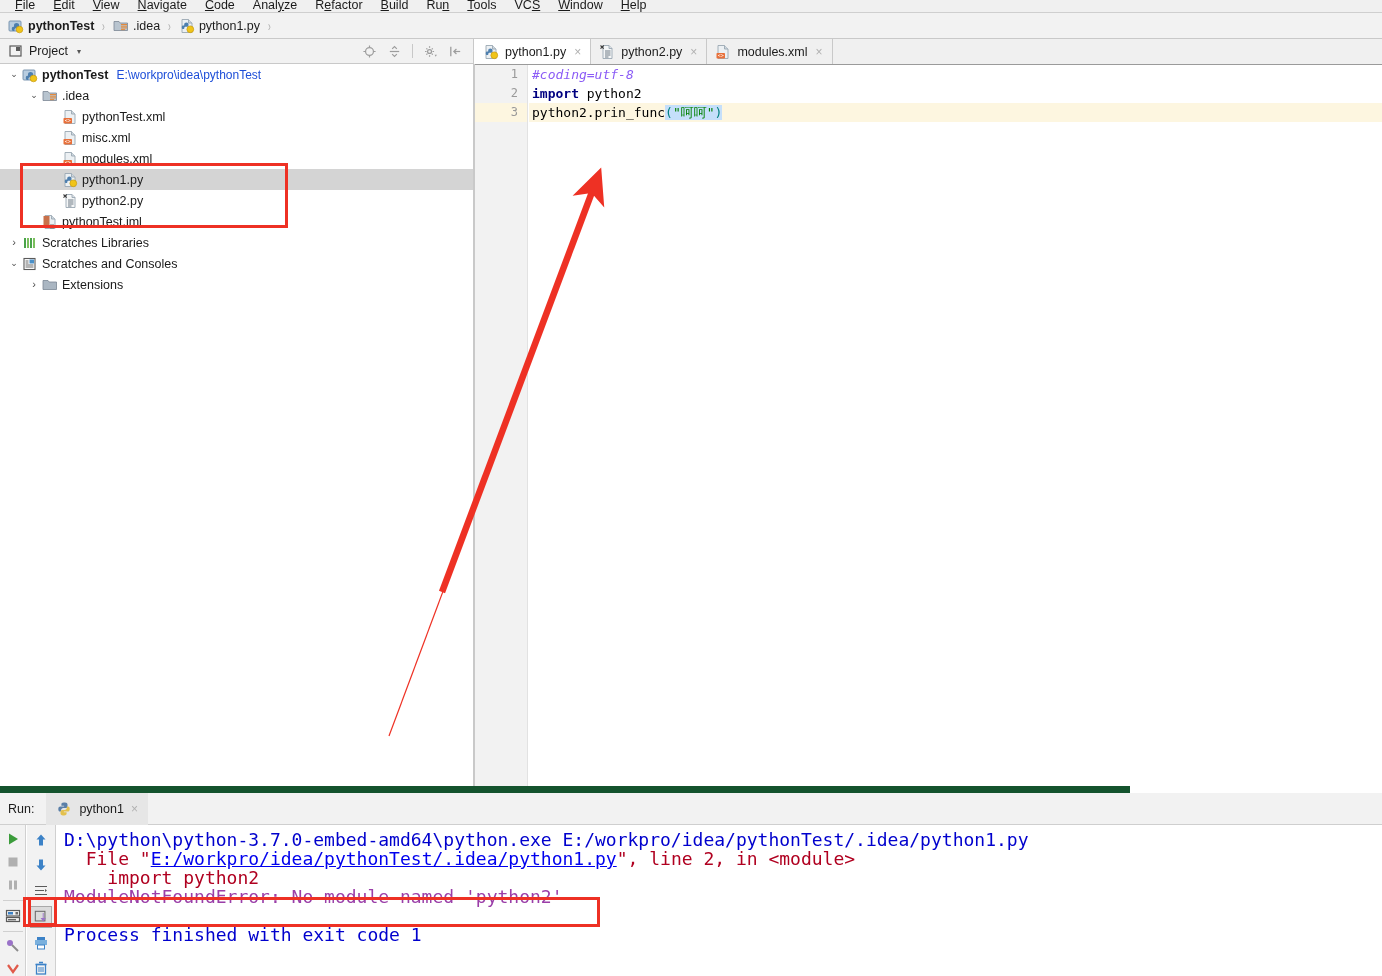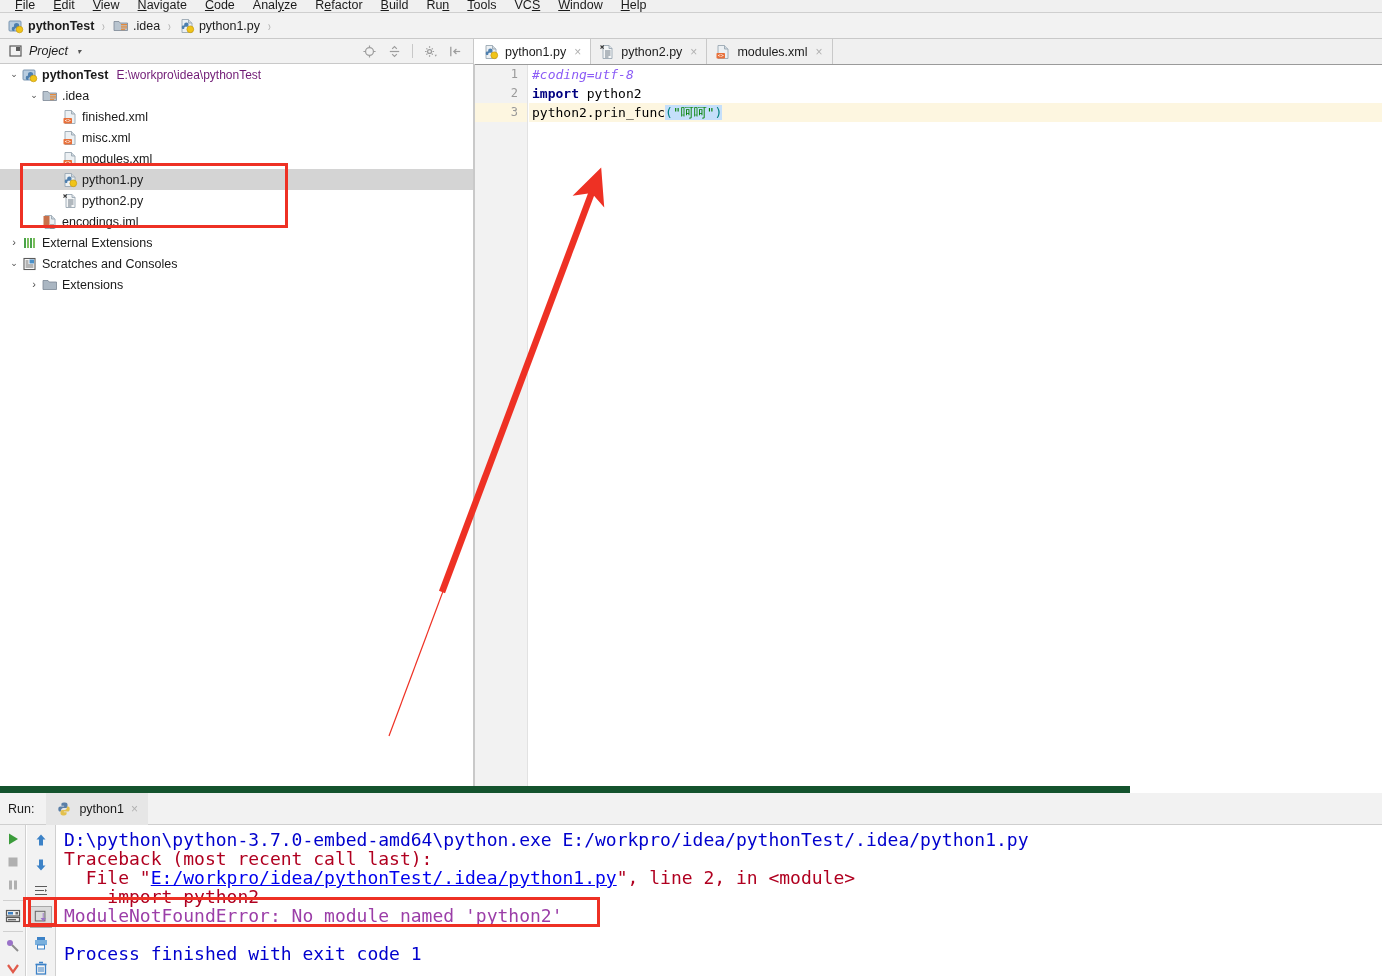--- a/index.html
+++ b/index.html
@@ -48,21 +48,21 @@
     color: #aaaaaa; font-size: 14px; margin: 0 7px 0 7px;
     transform: scaleX(0.6);
   }
 
   
   .proj-header {
     position: absolute; left: 0; top: 39px; width: 474px; height: 25px;
     background: #f2f2f2;
     border-bottom: 1px solid #c9c9c9;
     border-right: 1px solid #c9c9c9;
-    display: flex; align-items: center; font-style: italic;
+    display: flex; align-items: center;
   }
   .proj-title {
     display: flex; align-items: center; gap: 5px; margin-left: 8px;
   }
   .proj-title-text { font-size: 12.5px; color: #1c1c1c; }
   .proj-caret { color: #555; font-size: 8px; margin-left: 4px; }
   .proj-tools {
     margin-left: auto; display: flex; align-items: center; gap: 10px;
     padding-right: 10px;
   }
@@ -78,21 +78,21 @@
   }
   .trow {
     height: 21px; display: flex; align-items: center;
     white-space: nowrap; position: relative;
   }
   .trow.sel { background: #d4d4d4; }
   .tw { width: 16px; height: 21px; display: flex; align-items: center; justify-content: center; }
   .arrow { color: #4d4d4d; font-size: 9px; line-height: 9px; }
   .tlabel { font-size: 12.5px; color: #1a1a1a; margin-left: 4px; }
   .tlabel.bold { font-weight: bold; }
-  .tpath { font-size: 12px; color: #701a75; margin-left: 8px; }
+  .tpath { font-size: 12px; color: #1d4ed8; margin-left: 8px; }
   .ico { width: 16px; height: 16px; flex: 0 0 16px; position: relative; }
 
   
   .tabs {
     position: absolute; left: 475px; top: 39px; width: 907px; height: 26px;
     background: #f0f0f0;
     border-bottom: 1px solid #9a9a9a;
     display: flex; align-items: stretch;
   }
   .tab {
@@ -317,21 +317,21 @@
       </div>
       <div class="trow">
         <div style="width:46px"></div>
         <span class="tw"></span>
         <span class="ico"><svg width="16" height="16" viewBox="0 0 16 16">
             <path d="M3 1.5h6.5L13 5v9.5H3z" fill="#ecf0f3" stroke="#9aa7b2" stroke-width="0.9"></path>
             <path d="M9.5 1.5V5H13" fill="#cfd8df" stroke="#9aa7b2" stroke-width="0.9"></path>
             <rect x="1.5" y="9" width="8.5" height="5.5" rx="0.8" fill="#e8703a"></rect>
             <text x="5.7" y="13.3" font-size="5" fill="#ffffff" text-anchor="middle" font-family="monospace">&lt;&gt;</text>
           </svg></span>
-        <span class="tlabel">finished.xml</span>
+        <span class="tlabel">pythonTest.xml</span>
       </div>
       <div class="trow">
         <div style="width:46px"></div>
         <span class="tw"></span>
         <span class="ico"><svg width="16" height="16" viewBox="0 0 16 16">
             <path d="M3 1.5h6.5L13 5v9.5H3z" fill="#ecf0f3" stroke="#9aa7b2" stroke-width="0.9"></path>
             <path d="M9.5 1.5V5H13" fill="#cfd8df" stroke="#9aa7b2" stroke-width="0.9"></path>
             <rect x="1.5" y="9" width="8.5" height="5.5" rx="0.8" fill="#e8703a"></rect>
             <text x="5.7" y="13.3" font-size="5" fill="#ffffff" text-anchor="middle" font-family="monospace">&lt;&gt;</text>
           </svg></span>
@@ -372,34 +372,34 @@
       </div>
       <div class="trow">
         <div style="width:26px"></div>
         <span class="tw"></span>
         <span class="ico"><svg width="16" height="16" viewBox="0 0 16 16">
             <path d="M3 1.5h6.5L13 5v9.5H3z" fill="#ecf0f3" stroke="#9aa7b2" stroke-width="0.9"></path>
             <path d="M9.5 1.5V5H13" fill="#cfd8df" stroke="#9aa7b2" stroke-width="0.9"></path>
             <rect x="1.5" y="2" width="6" height="9" fill="#c8714a"></rect>
             <rect x="8" y="10.5" width="4" height="4" fill="#6f6f6f"></rect>
           </svg></span>
-        <span class="tlabel">encodings.iml</span>
+        <span class="tlabel">pythonTest.iml</span>
       </div>
       <div class="trow">
         <div style="width:6px"></div>
         <span class="tw">
           <span class="arrow" style="font-size:11px;">›</span>
         </span>
         <span class="ico"><svg width="16" height="16" viewBox="0 0 16 16">
             <rect x="2" y="3" width="2" height="10" fill="#4aa44a"></rect>
             <rect x="5" y="3" width="2" height="10" fill="#7bbf5e"></rect>
             <rect x="8" y="3" width="2" height="10" fill="#4aa44a"></rect>
             <rect x="11" y="3" width="2" height="10" fill="#7bbf5e"></rect>
           </svg></span>
-        <span class="tlabel">External Extensions</span>
+        <span class="tlabel">Scratches Libraries</span>
       </div>
       <div class="trow">
         <div style="width:6px"></div>
         <span class="tw">
           <span class="arrow">⌄</span>
         </span>
         <span class="ico"><svg width="16" height="16" viewBox="0 0 16 16">
             <rect x="2" y="2.5" width="11" height="11" fill="none" stroke="#5a5a5a" stroke-width="1.1"></rect>
             <rect x="7.5" y="3.5" width="4.5" height="4" fill="#4a90c8"></rect>
             <path d="M3.5 5h3M3.5 7h3M3.5 9h8M3.5 11h8" stroke="#5a5a5a" stroke-width="0.9"></path>
@@ -555,21 +555,20 @@
         <svg width="16" height="16" viewBox="0 0 16 16">
           <rect x="3.5" y="4.5" width="9" height="9.5" fill="none" stroke="#3c82c7" stroke-width="1.3"></rect>
           <path d="M2.5 4.5h11M6 2.5h4" stroke="#3c82c7" stroke-width="1.3"></path>
           <path d="M6 7v5M8 7v5M10 7v5" stroke="#3c82c7" stroke-width="1"></path>
         </svg>
       </span>
     </div>
 
     <div class="console" id="console-root">
         <div class="conline"><span class="c-blue">D:\python\python-3.7.0-embed-amd64\python.exe E:/workpro/idea/pythonTest/.idea/python1.py</span></div>
-        <div class="conline"><span class="c-red">Traceback (most recent call last):</span></div>
         <div class="conline"><span class="c-red">  File "</span><span class="c-link">E:/workpro/idea/pythonTest/.idea/python1.py</span><span class="c-red">", line 2, in &lt;module&gt;</span></div>
         <div class="conline"><span class="c-red">    import python2</span></div>
         <div class="conline"><span class="c-purple">ModuleNotFoundError: No module named 'python2'</span></div>
         <div class="conline"><span class="c-red"></span></div>
         <div class="conline"><span class="c-blue">Process finished with exit code 1</span></div>
       </div>
   </div>
 
   <div class="redbox" style="left:20px; top:163px; width:268px; height:65px;"></div>
   <div class="redbox" style="left:23px; top:897px; width:577px; height:30px;"></div>

